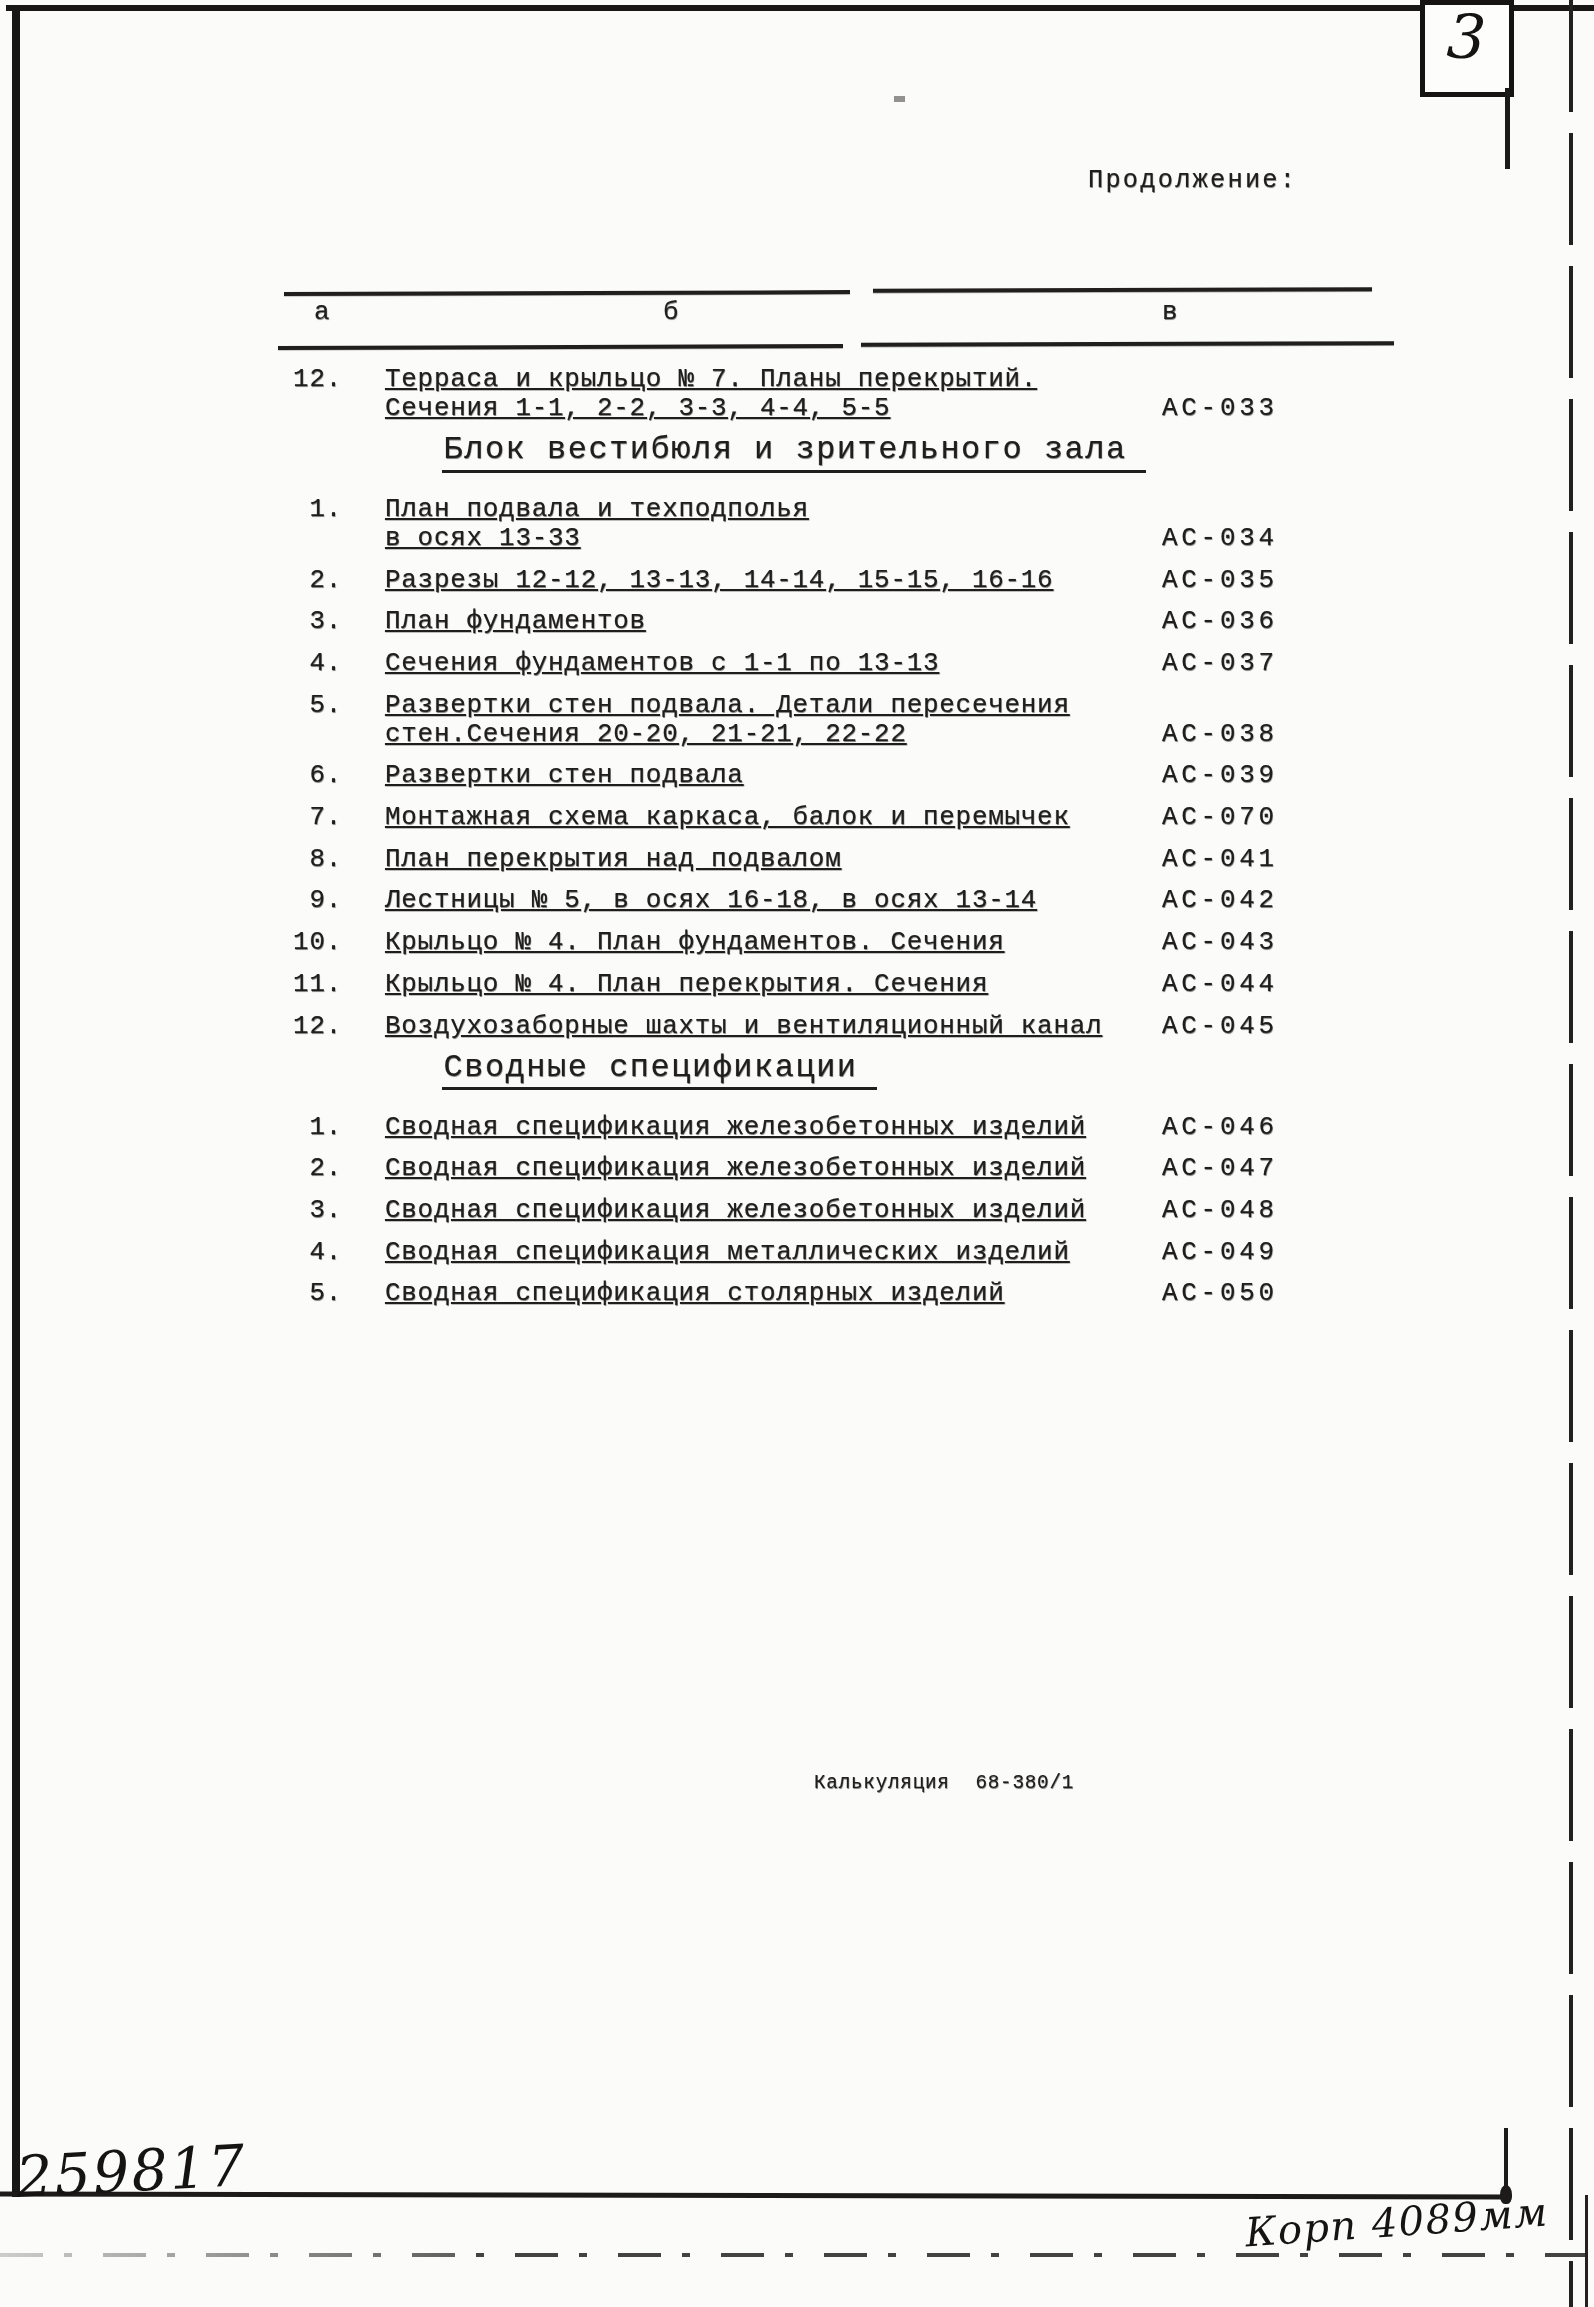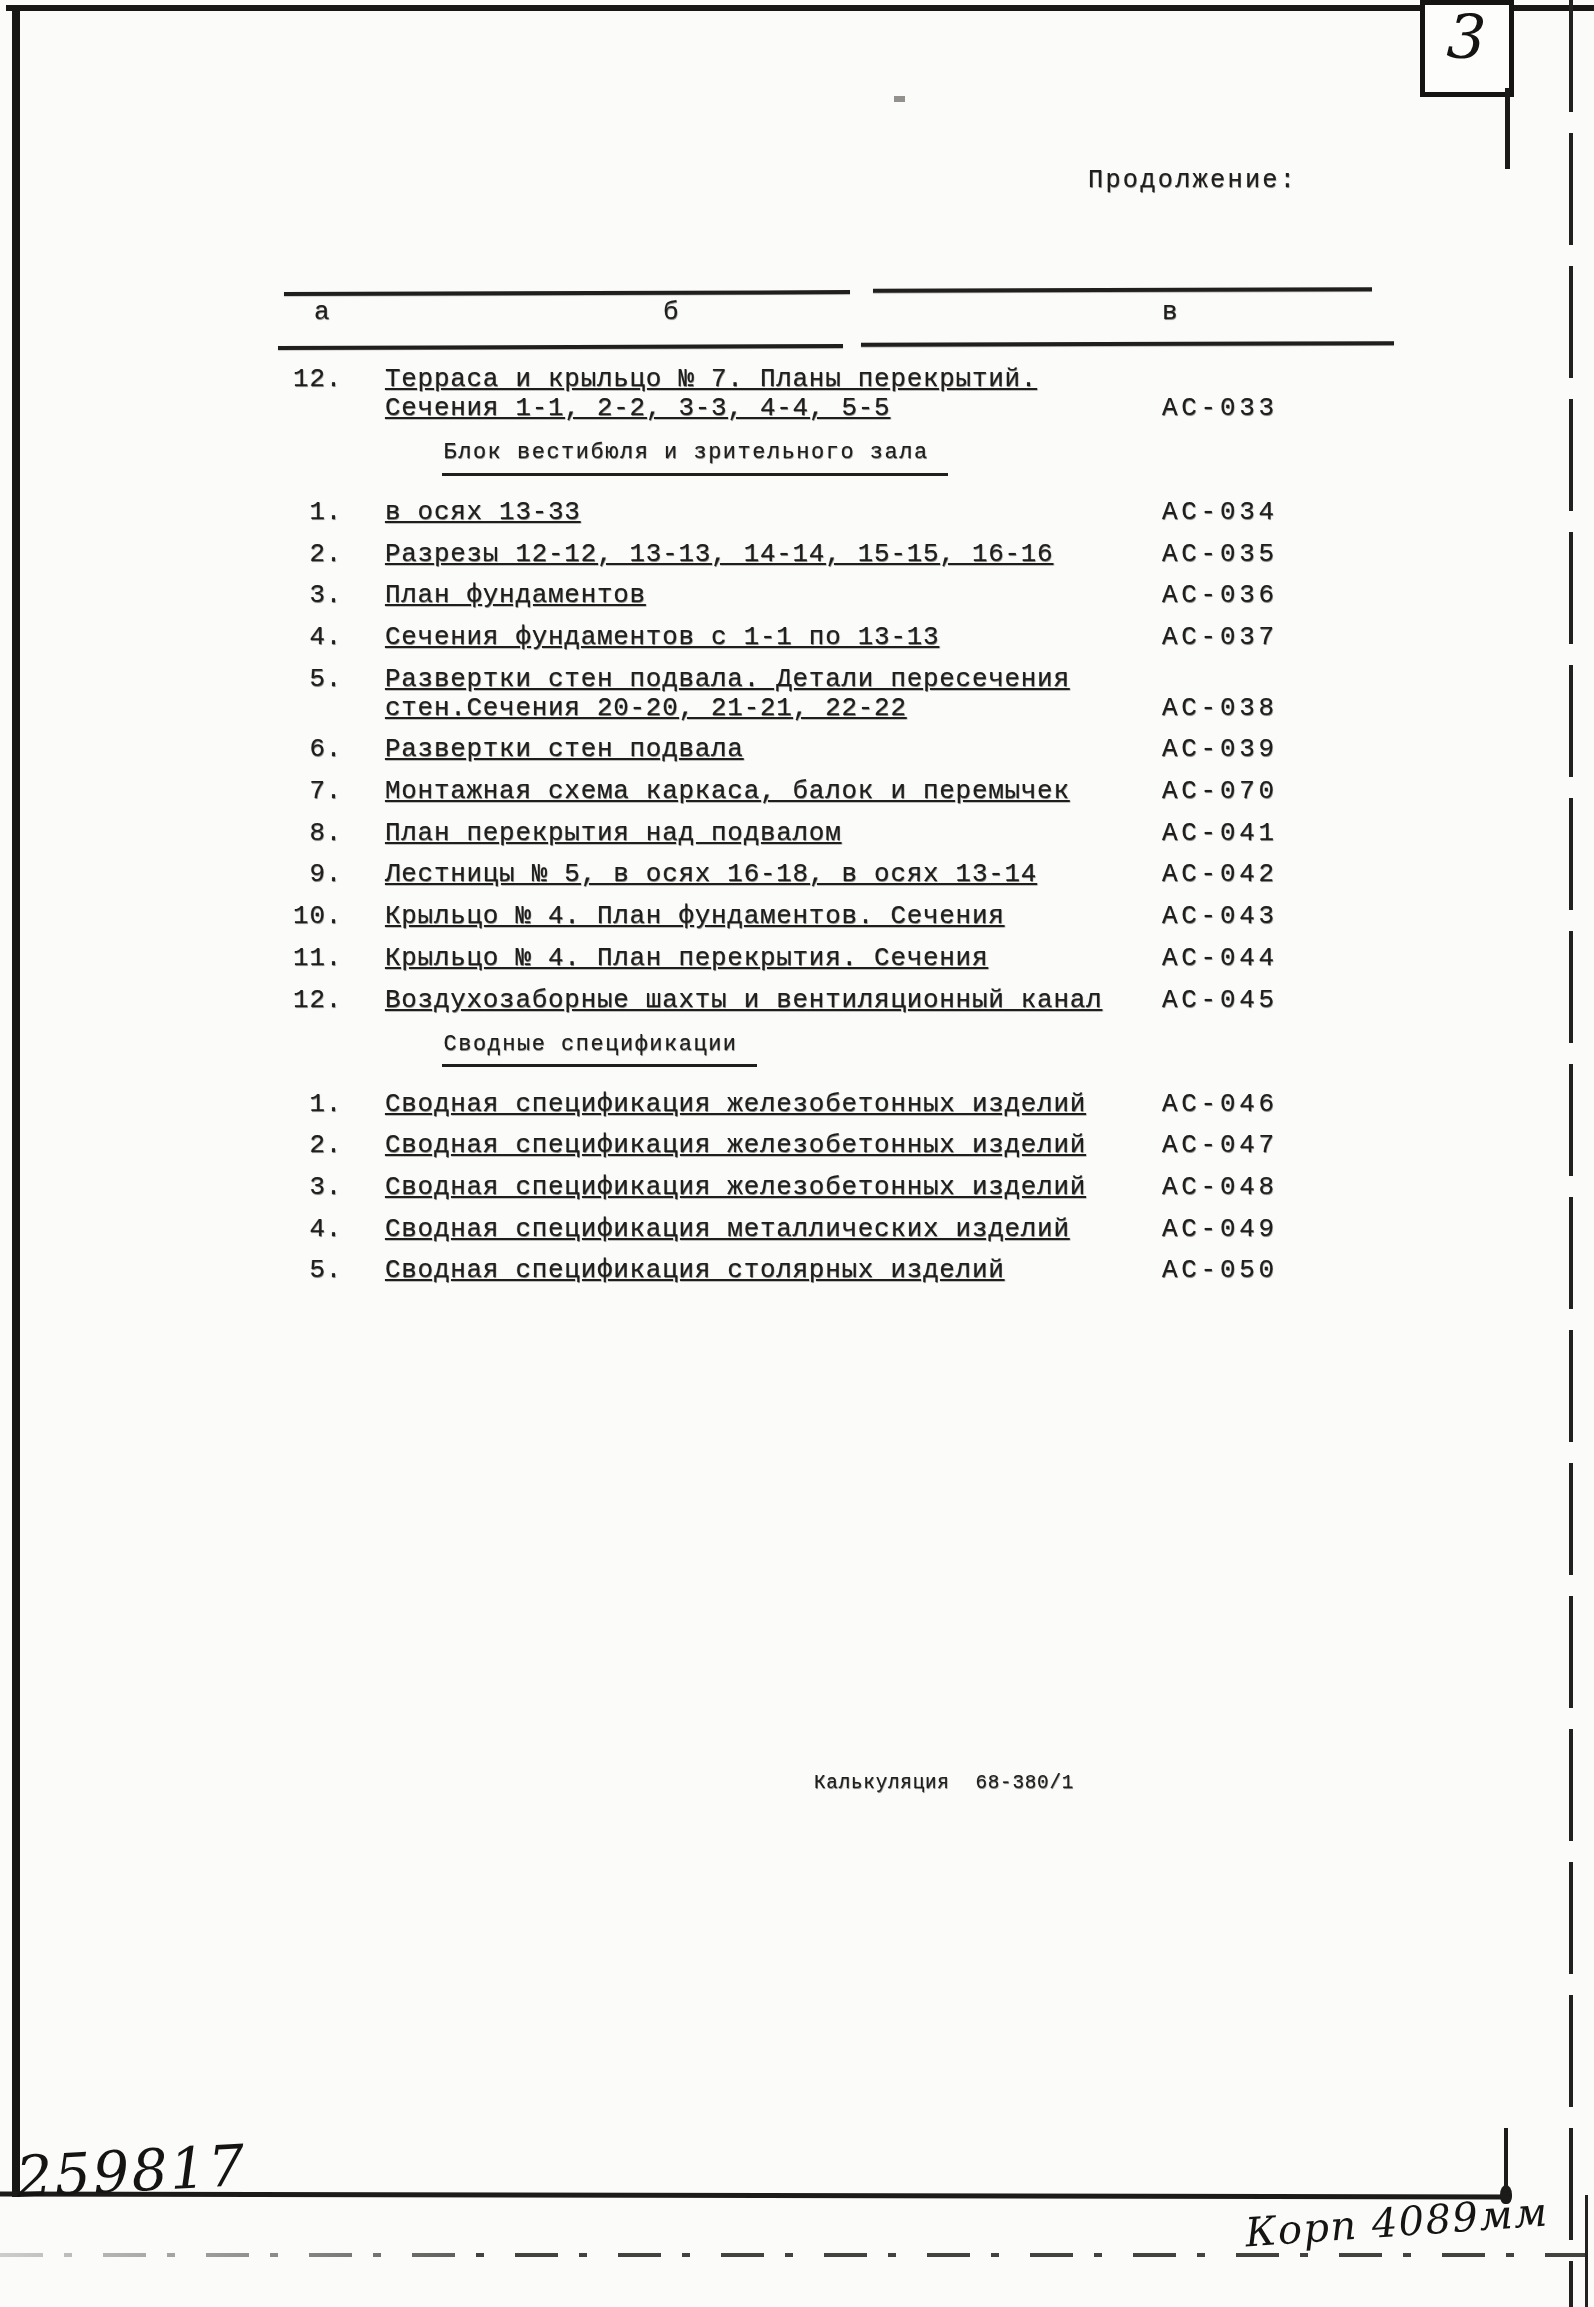--- a/index.html
+++ b/index.html
@@ -45,21 +45,21 @@
   .col-v{left:1162px;}
   
   .toc{position:absolute;left:0;top:365px;width:1594px;font-size:26px;}
   .row{position:relative;min-height:29px;margin-bottom:12.7px;letter-spacing:0.7px;}
   .num{position:absolute;left:282px;width:60px;text-align:right;line-height:29px;}
   .title{display:block;margin-left:385px;width:755px;}
   .tline{display:block;line-height:29px;text-decoration:underline;}
   .code{position:absolute;left:1162px;bottom:0;line-height:29px;letter-spacing:3.7px;}
   .sec-heading{margin:13.4px 0 22.4px 442px;}
   .sec-heading-text{
-    display:inline-block;font-size:22px;letter-spacing:1.5px;line-height:28px;
+    display:inline-block;font-size:32px;letter-spacing:1.5px;line-height:28px;
     border-bottom:3px solid #201f1d;padding:0 19.4px 5.2px 1.5px;
   }
   
   .calc{position:absolute;left:770px;top:1772px;font-size:19.4px;letter-spacing:0.7px;word-spacing:13.4px;margin-left:44px;}
   .bottom-line{position:absolute;left:0;top:2193px;width:1511px;height:4.5px;background:#1c1b19;transform:rotate(0.12deg);}
   .bottom-line-blob{position:absolute;left:1500px;top:2185px;width:12px;height:19.4px;background:#1c1b19;border-radius:50% 50% 40% 40%;}
   .frame-stub-br{position:absolute;left:1504px;top:2128px;width:3.7px;height:69px;background:#1c1b19;}
   .dashdot{position:absolute;left:0;top:2253px;width:1594px;height:3.7px;opacity:.85;
     background:repeating-linear-gradient(to right,#23221f 0 43px,rgba(0,0,0,0) 43px 64px,#23221f 64px 72px,rgba(0,0,0,0) 72px 103px);}
   .dashdot-fade{position:absolute;left:0;top:2249px;width:463px;height:12px;
@@ -105,20 +105,21 @@
     <span class="code">АС-033</span>
   </div>
 
   <div class="sec-heading">
     <span class="sec-heading-text">Блок вестибюля и зрительного зала</span>
   </div>
 
   <div class="row">
     <span class="num">1.</span>
     <span class="title">
+          <span class="tline">План подвала и техподполья</span>
           <span class="tline">в осях 13-33</span>
         </span>
     <span class="code">АС-034</span>
   </div>
 
   <div class="row">
     <span class="num">2.</span>
     <span class="title">
           <span class="tline">Разрезы 12-12, 13-13, 14-14, 15-15, 16-16</span>
         </span>

